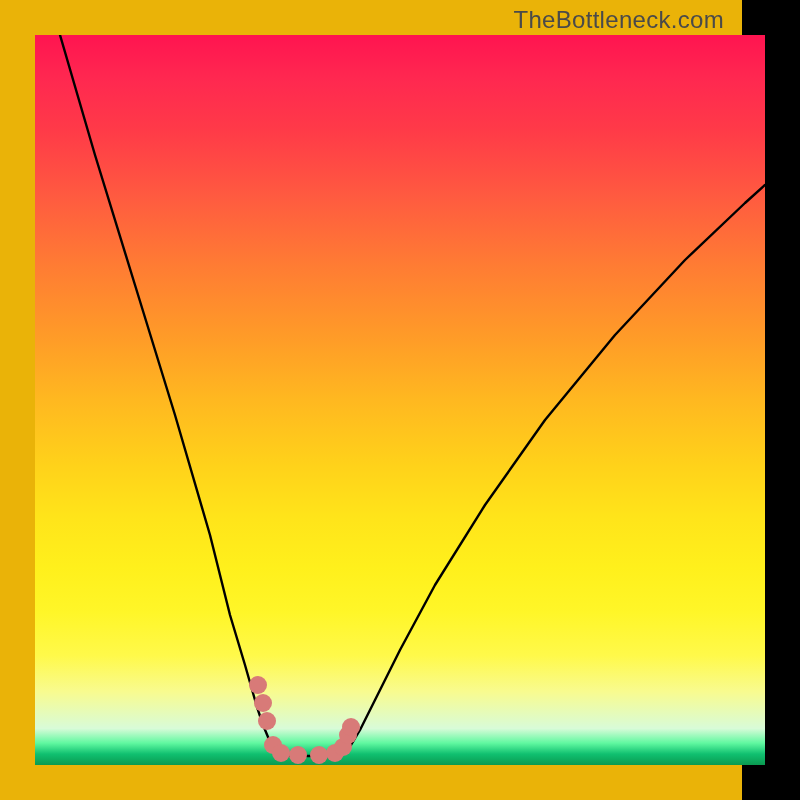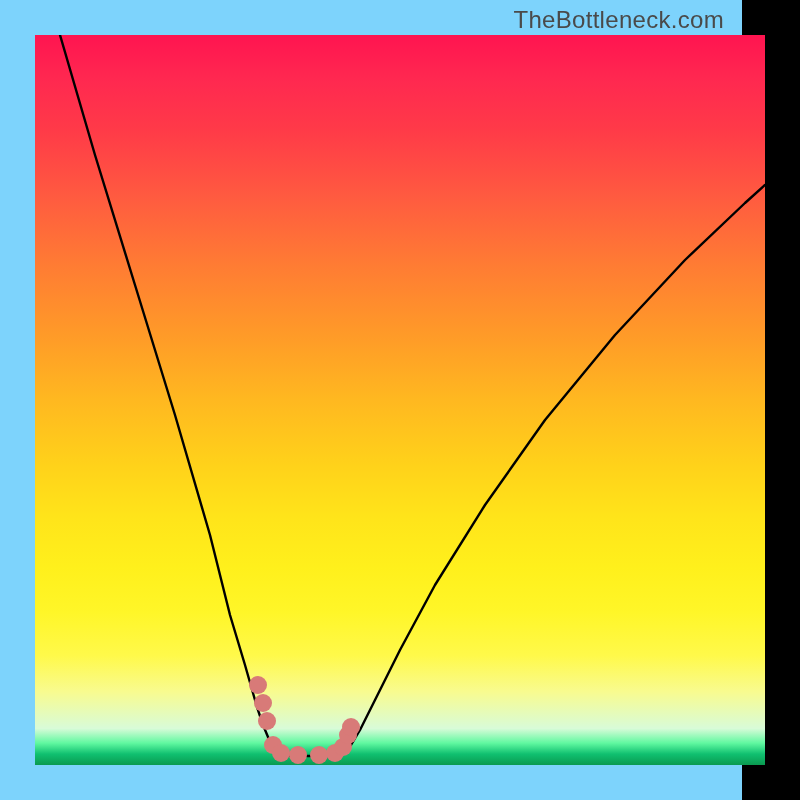--- a/index.html
+++ b/index.html
@@ -10,21 +10,21 @@
     background: #000;
     font-family: Arial, Helvetica, sans-serif;
     overflow: hidden;
   }
   .frame {
     position: absolute;
     left: 0;
     top: 0;
     width: 742px;
     height: 800px;
-    background: #7dd3fc;
+    background: #eab308;
   }
   .plot-area {
     position: absolute;
     left: 35px;
     top: 35px;
     width: 730px;
     height: 730px;
     background: linear-gradient(
       to bottom,
       #ff1450 0%,

